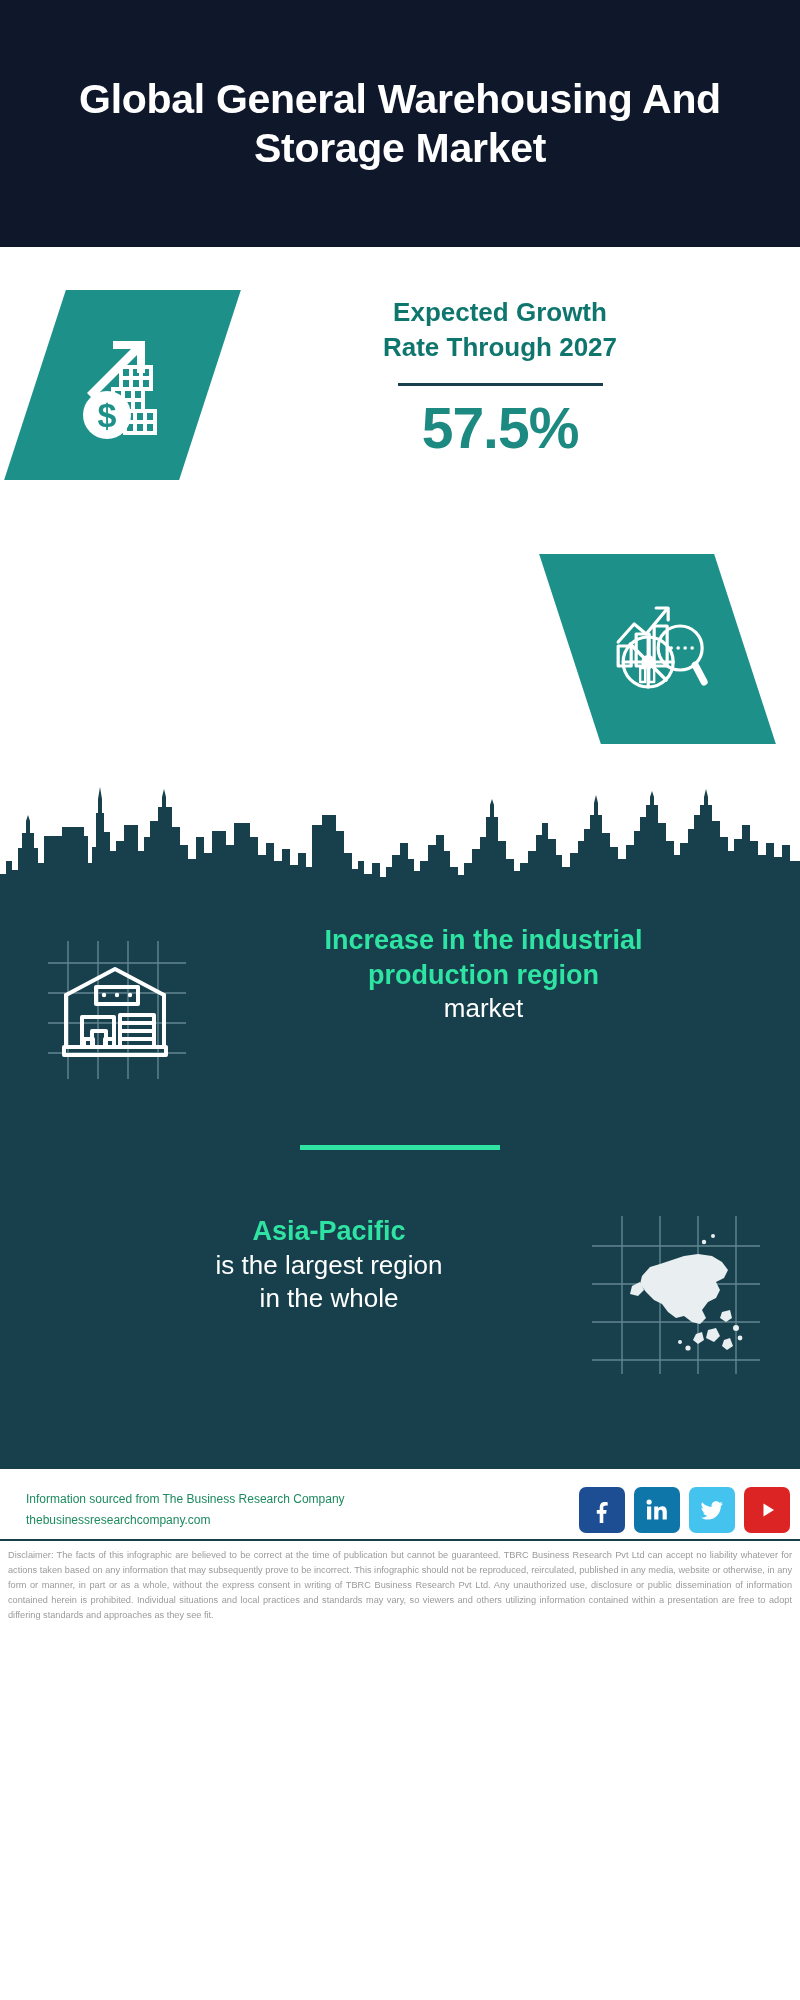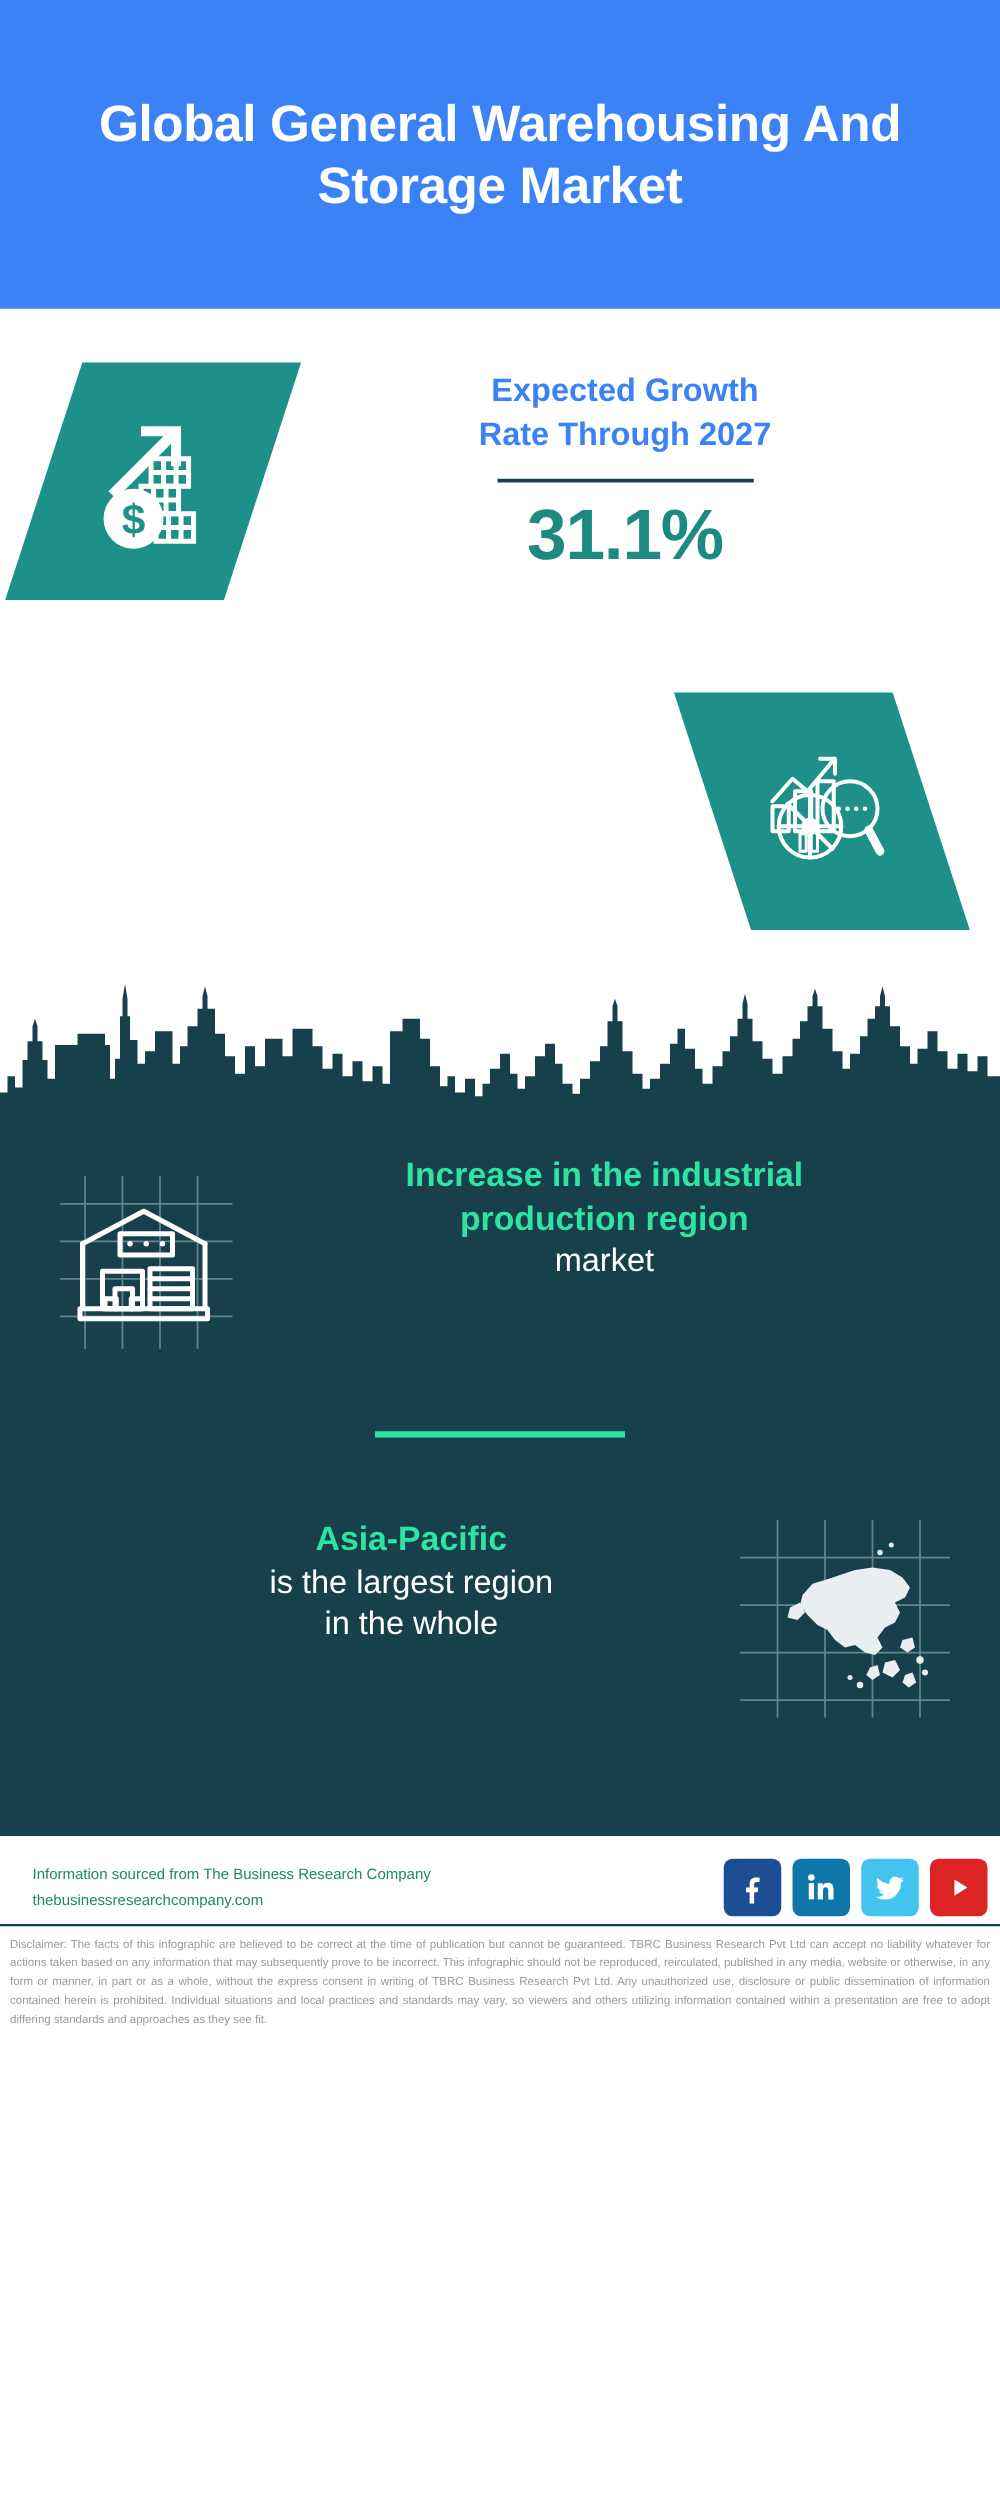--- a/index.html
+++ b/index.html
@@ -10,21 +10,21 @@
     background: #ffffff;
     font-family: "Liberation Sans", sans-serif;
     overflow: hidden;
     position: relative;
   }
 
   
   .header {
     width: 800px;
     height: 247px;
-    background: #3b82f6;
+    background: #0f172a;
     display: flex;
     align-items: center;
     justify-content: center;
     padding: 0 70px;
   }
   .header-title {
     color: #ffffff;
     font-size: 41px;
     font-weight: bold;
     line-height: 1.18;
@@ -54,21 +54,21 @@
   .para-left .icon-inner { transform: skewX(18deg); }
 
   .stat-1-text {
     position: absolute;
     left: 275px;
     top: 48px;
     width: 450px;
     text-align: center;
   }
   .stat-label {
-    color: #3b82f6;
+    color: #0f766e;
     font-size: 26px;
     font-weight: bold;
     line-height: 1.35;
   }
   .rule-dark {
     width: 205px;
     height: 3px;
     background: #17404c;
     margin: 18px auto 10px auto;
   }
@@ -240,21 +240,21 @@
           <text x="44" y="104" font-size="34" font-weight="bold" text-anchor="middle" fill="#1d9189" font-family="Liberation Sans, sans-serif">$</text>
         </g>
       </svg>
     </div>
   </div>
 
   <div class="stat-1-text">
     <div class="stat-label">Expected Growth</div>
     <div class="stat-label">Rate Through 2027</div>
     <div class="rule-dark"></div>
-    <div class="stat-value">31.1%</div>
+    <div class="stat-value">57.5%</div>
   </div>
 </div>
 
 <div class="stat-row stat-2">
 
 
   <div class="para-right">
     <div class="icon-inner">
       <svg width="115" height="115" viewBox="0 0 115 115" fill="none" stroke="#ffffff" stroke-width="3.2" stroke-linecap="round" stroke-linejoin="round">
 

